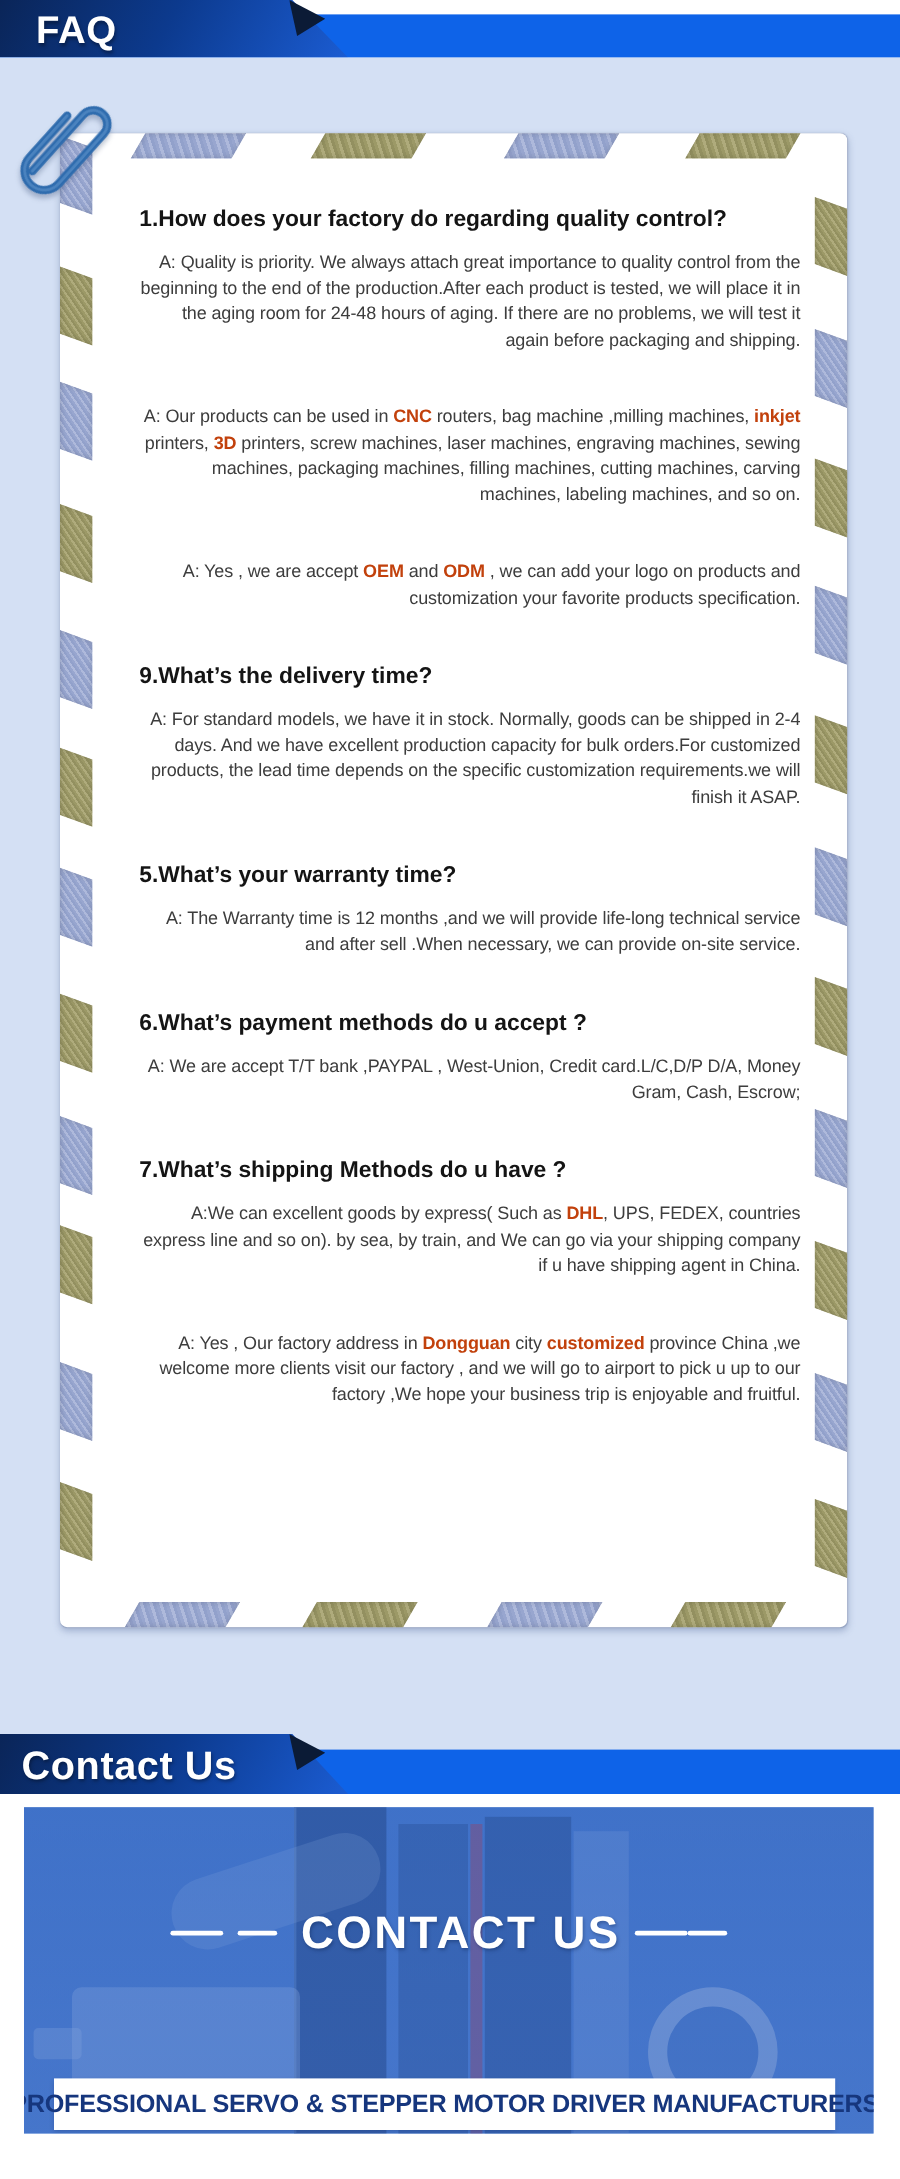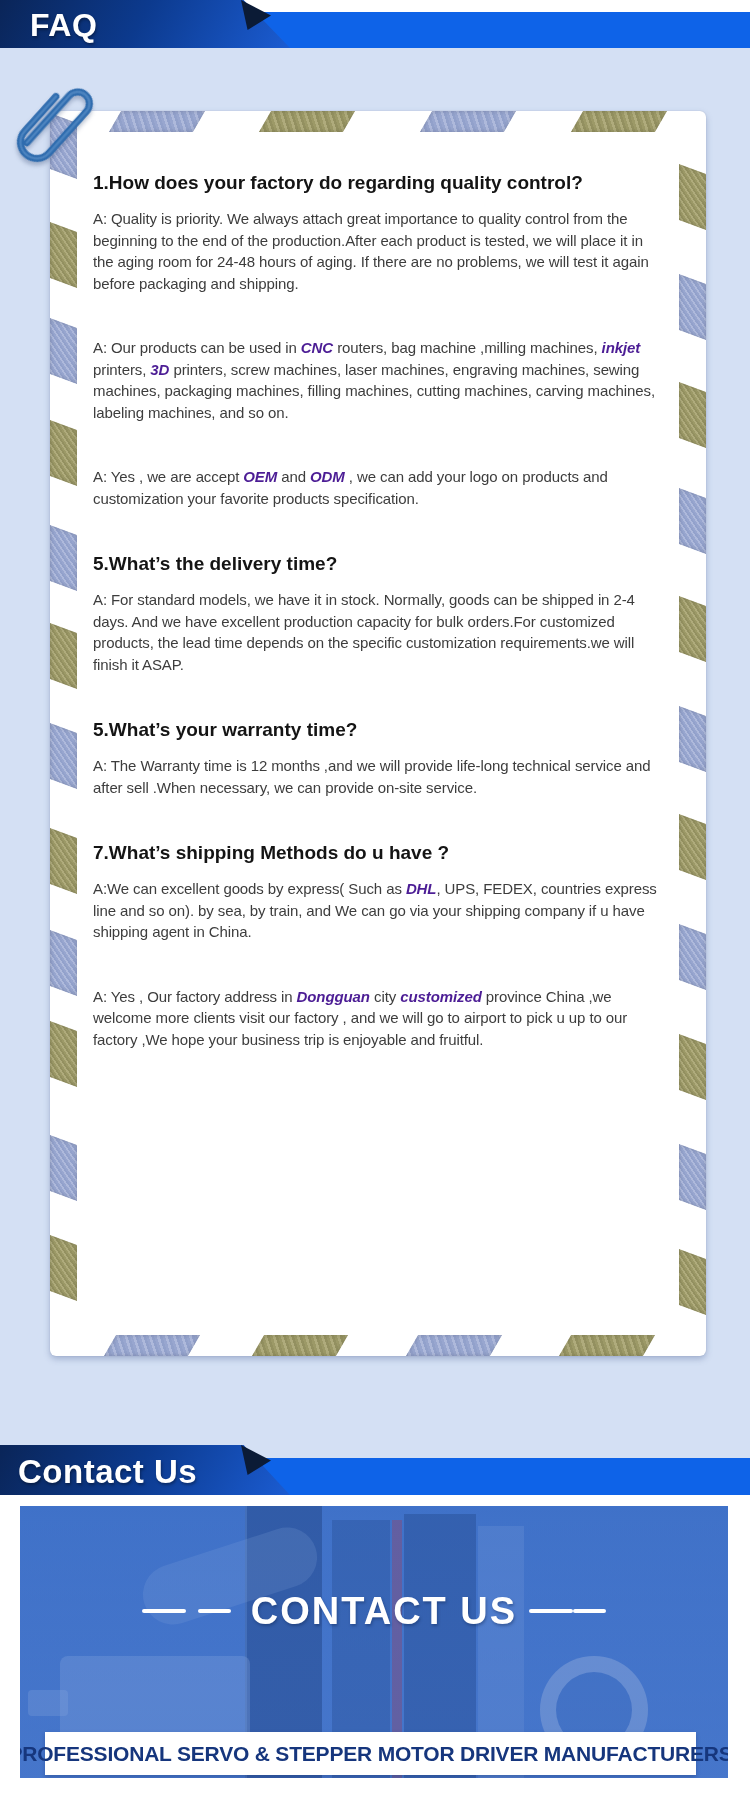--- a/index.html
+++ b/index.html
@@ -19,25 +19,25 @@
     clip-path:polygon(0 0,100% 52%,22% 100%);}
   .banner .banner-title{position:absolute;left:30px;top:50%;transform:translateY(-46%);
     margin:0;color:#ffffff;font-size:32px;font-weight:700;letter-spacing:.5px;
     text-shadow:1px 2px 3px rgba(0,0,0,.35);}
   .banner-contact .banner-title{left:18px;font-size:33px;}
 
   
   .faq-section{position:relative;width:750px;height:1397px;background:#d4e0f4;}
   .paper{position:absolute;left:50px;top:63px;width:656px;height:1245px;background:#ffffff;
     border-radius:6px;box-shadow:0 3px 6px rgba(100,120,165,.45),0 0 1px rgba(120,130,160,.5);}
-  .faq-list{position:relative;padding:60px 39px 0 43px;z-index:2;}
+  .faq-list{position:relative;padding:60px 39px 0 66px;z-index:2;}
   .qa{margin-bottom:43px;}
   .qa h3{margin:0 0 13px 0;font-size:19px;line-height:24px;font-weight:700;color:#141414;letter-spacing:0;}
-  .qa p{margin:0;font-size:15px;line-height:21.5px;color:#3d3d3d;letter-spacing:-.1px;}
-  .red{color:#4c1d95;font-weight:700;font-style:italic;}
+  .qa p{margin:0;font-size:15px;line-height:21.5px;color:#3d3d3d;letter-spacing:-.1px;text-align:right;}
+  .red{color:#c2410c;font-weight:700;}
 
   
   .tape{position:absolute;z-index:1;opacity:.95;box-shadow:inset 0 0 5px rgba(0,0,0,.18);}
   .tape.h{width:84px;height:21px;transform:skewX(-30deg);}
   .tape.v{width:27px;height:56px;transform:skewY(20deg);}
   .t-blue{background:repeating-linear-gradient(48deg,#93a2cd 0 2px,#aab6da 2px 4px,#8d9cc9 4px 6px);}
   .t-olive{background:repeating-linear-gradient(48deg,#97945f 0 2px,#aba775 2px 4px,#8e8b58 4px 6px);}
 
   .clip-svg{position:absolute;left:-26px;top:-44px;z-index:3;transform:rotate(42deg);
     filter:drop-shadow(2px 3px 2px rgba(60,80,120,.35));}
@@ -91,28 +91,30 @@
             <h3><span>1.How does your factory do regarding quality control?</span></h3>
             <p><span>A: Quality is priority. We always attach great importance to quality control from the beginning to the end of the production.After each product is tested, we will place it in the aging room for 24-48 hours of aging. If there are no problems, we will test it again before packaging and shipping.</span></p>
           </div>
           <div class="qa">
             <p><span>A: Our products can be used in </span><span class="red">CNC</span><span> routers, bag machine ,milling machines, </span><span class="red">inkjet</span><span> printers, </span><span class="red">3D</span><span> printers, screw machines, laser machines, engraving machines, sewing machines, packaging machines, filling machines, cutting machines, carving machines, labeling machines, and so on.</span></p>
           </div>
           <div class="qa">
             <p><span>A: Yes , we are accept </span><span class="red">OEM</span><span> and </span><span class="red">ODM</span><span> , we can add your logo on products and customization your favorite products specification.</span></p>
           </div>
           <div class="qa">
-            <h3><span>5.What’s the delivery time?</span></h3>
+            <h3><span>9.What’s the delivery time?</span></h3>
             <p><span>A: For standard models, we have it in stock. Normally, goods can be shipped in 2-4 days. And we have excellent production capacity for bulk orders.For customized products, the lead time depends on the specific customization requirements.we will finish it ASAP.</span></p>
           </div>
           <div class="qa">
             <h3><span>5.What’s your warranty time?</span></h3>
             <p><span>A: The Warranty time is 12 months ,and we will provide life-long technical service and after sell .When necessary, we can provide on-site service.</span></p>
           </div>
           <div class="qa">
+            <h3><span>6.What’s payment methods do u accept ?</span></h3>
+            <p><span>A: We are accept T/T bank ,PAYPAL , West-Union, Credit card.L/C,D/P D/A, Money Gram, Cash, Escrow;</span></p>
           </div>
           <div class="qa">
             <h3><span>7.What’s shipping Methods do u have ?</span></h3>
             <p><span>A:We can excellent goods by express( Such as </span><span class="red">DHL</span><span>, UPS, FEDEX, countries express line and so on). by sea, by train, and We can go via your shipping company if u have shipping agent in China.</span></p>
           </div>
           <div class="qa">
             <p><span>A: Yes , Our factory address in </span><span class="red">Dongguan</span><span> city </span><span class="red">customized</span><span> province China ,we welcome more clients visit our factory , and we will go to airport to pick u up to our factory ,We hope your business trip is enjoyable and fruitful.</span></p>
           </div>
         </div>
     <div class="tape h t-blue" style="left: 65px; top: 0px;"></div>

